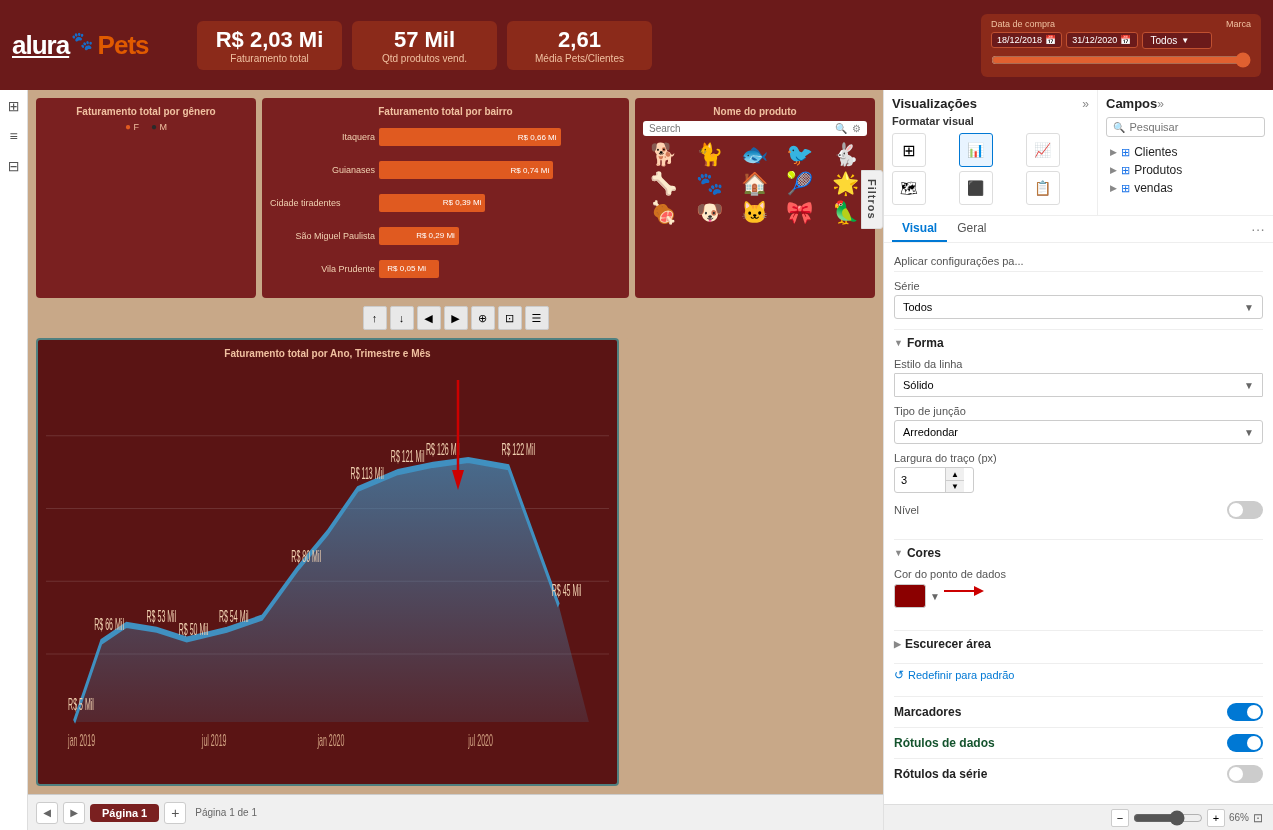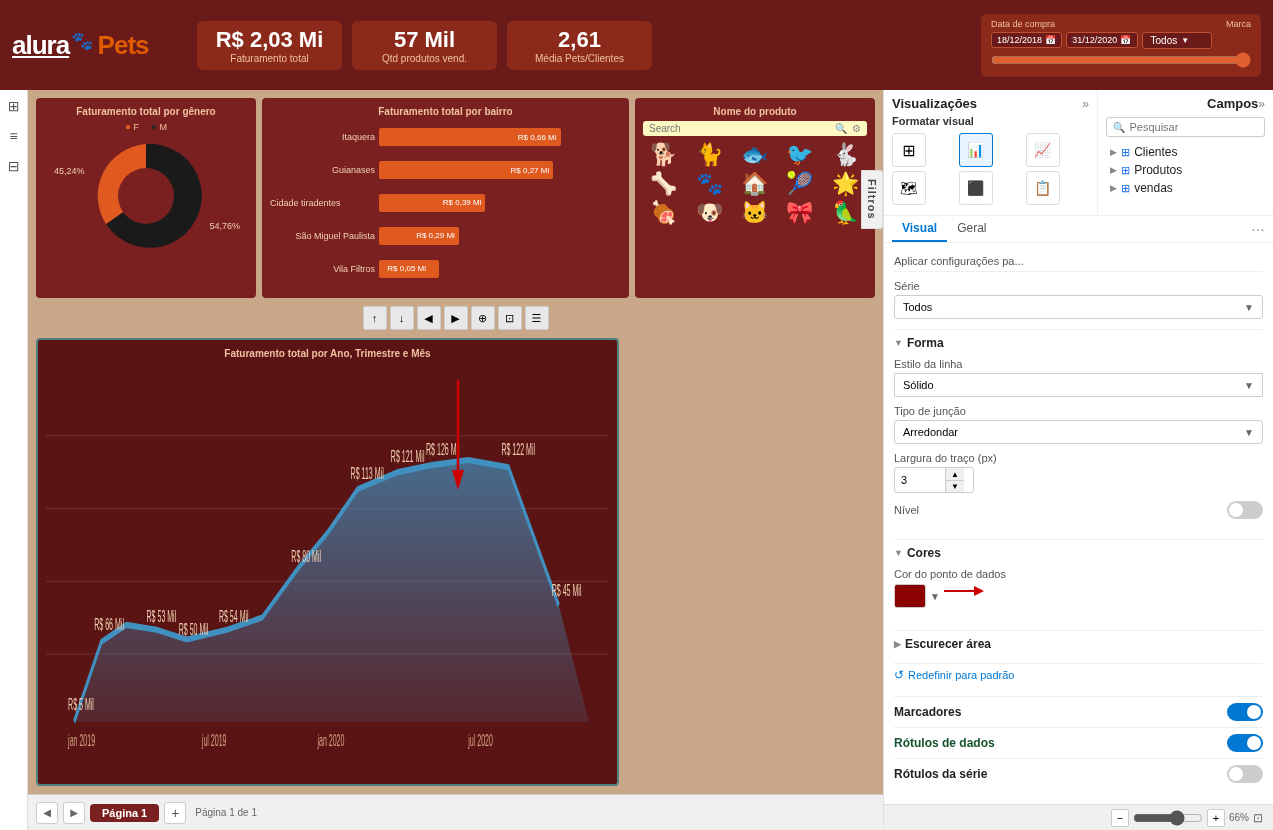--- a/index.html
+++ b/index.html
@@ -75,74 +75,62 @@
       <div style="flex:1; padding:8px; display:flex; flex-direction:column; gap:6px; overflow:hidden;">
 
         <div style="display:flex; gap:6px; height:200px;">
 
           <div style="background:#7a2020; border-radius:4px; padding:8px; color:#fff; width:220px; position:relative;">
             <div style="font-size:10px; font-weight:600; color:#f0c0a0; text-align:center; margin-bottom:4px;">Faturamento total por gênero</div>
             <div style="display:flex; justify-content:center; gap:12px; font-size:9px; color:#f0c0a0; margin-bottom:4px;">
               <span><span style="color:#e05a20; font-size:10px;">●</span> <span>F</span></span>
               <span><span style="color:#2a2a2a; font-size:10px;">●</span> <span>M</span></span>
             </div>
-            <div style="display:flex; align-items:center; justify-content:center; height:120px; position:relative;">
-              <svg width="130" height="120" viewBox="0 0 130 120">
-
-                <path d="M65,60 L65,8 A52,52 0 1,1 25,88 Z" fill="#1a1a1a"></path>
-
-                <path d="M65,60 L25,88 A52,52 0 0,1 65,8 Z" fill="#e05a20"></path>
-
-                <circle cx="65" cy="60" r="28" fill="#7a2020"></circle>
-              </svg>
-              <div style="position:absolute; left:10px; top:30px; font-size:9px; color:#f0d0b0;">45,24%</div>
-              <div style="position:absolute; right:8px; bottom:25px; font-size:9px; color:#f0d0b0;">54,76%</div>
-            </div>
           </div>
 
           <div style="background:#7a2020; border-radius:4px; padding:8px; color:#fff; flex:1;">
             <div style="font-size:10px; font-weight:600; color:#f0c0a0; text-align:center; margin-bottom:6px;">Faturamento total por bairro</div>
             <div style="display:flex; flex-direction:column; justify-content:space-around; height:calc(100% - 24px); gap:4px;">
               <div style="display:flex; align-items:center; gap:4px;">
                 <div style="width:105px; text-align:right; font-size:9px; color:#f0d0b0;">Itaquera</div>
                 <div style="flex:1; height:18px; position:relative;">
                   <div style="width:75%; height:100%; background:#e05a20; border-radius:2px; display:flex; align-items:center; justify-content:flex-end; padding-right:4px; font-size:8px; color:#fff;">R$ 0,66 Mi</div>
                 </div>
               </div>
               <div style="display:flex; align-items:center; gap:4px;">
                 <div style="width:105px; text-align:right; font-size:9px; color:#f0d0b0;">Guianases</div>
                 <div style="flex:1; height:18px;">
-                  <div style="width:72%; height:100%; background:#e05a20; border-radius:2px; display:flex; align-items:center; justify-content:flex-end; padding-right:4px; font-size:8px; color:#fff;">R$ 0,27 Mi</div>
+                  <div style="width:72%; height:100%; background:#e05a20; border-radius:2px; display:flex; align-items:center; justify-content:flex-end; padding-right:4px; font-size:8px; color:#fff;">R$ 0,74 Mi</div>
                 </div>
               </div>
               <div style="display:flex; align-items:center; gap:4px;">
                 <div style="width:105px; text-align:left; font-size:9px; color:#f0d0b0;">Cidade tiradentes</div>
                 <div style="flex:1; height:18px;">
                   <div style="width:44%; height:100%; background:#e05a20; border-radius:2px; display:flex; align-items:center; justify-content:flex-end; padding-right:4px; font-size:8px; color:#fff;">R$ 0,39 Mi</div>
                 </div>
               </div>
               <div style="display:flex; align-items:center; gap:4px;">
                 <div style="width:105px; text-align:right; font-size:9px; color:#f0d0b0;">São Miguel Paulista</div>
                 <div style="flex:1; height:18px;">
                   <div style="width:33%; height:100%; background:#e05a20; border-radius:2px; display:flex; align-items:center; justify-content:flex-end; padding-right:4px; font-size:8px; color:#fff;">R$ 0,29 Mi</div>
                 </div>
               </div>
               <div style="display:flex; align-items:center; gap:4px;">
-                <div style="width:105px; text-align:right; font-size:9px; color:#f0d0b0;">Vila Filtros</div>
+                <div style="width:105px; text-align:right; font-size:9px; color:#f0d0b0;">Vila Prudente</div>
                 <div style="flex:1; height:18px;">
                   <div style="width:6%; height:100%; background:#e05a20; border-radius:2px; display:flex; align-items:center; justify-content:flex-end; padding-right:13px; font-size:8px; color:#fff; min-width:60px;">R$ 0,05 Mi</div>
                 </div>
               </div>
             </div>
           </div>
 
           <div style="background:#7a2020; border-radius:4px; padding:8px; color:#fff; width:240px;">
             <div style="font-size:10px; font-weight:600; color:#f0c0a0; text-align:center; margin-bottom:4px;">Nome do produto</div>
 
-            <div style="display:flex; align-items:center; background:#fef9c3; border-radius:3px; padding:2px 6px; margin-bottom:6px;">
+            <div style="display:flex; align-items:center; background:#ffffff; border-radius:3px; padding:2px 6px; margin-bottom:6px;">
               <input type="text" style="border: none; outline: none; font-size: 10px; flex: 1 1 0%; background: transparent;" placeholder="Search">
               <span style="font-size:10px; color:#888;">🔍</span>
               <span style="font-size:10px; color:#888; margin-left:4px;">⚙</span>
             </div>
 
             <div style="display:grid; grid-template-columns:repeat(5,1fr); gap:3px;">
               <span style="font-size:22px; text-align:center;">🐕</span>
               <span style="font-size:22px; text-align:center;">🐈</span>
               <span style="font-size:22px; text-align:center;">🐟</span>
               <span style="font-size:22px; text-align:center;">🐦</span>
@@ -251,21 +239,21 @@
             <div style="width:34px; height:34px; border:1px solid #ddd; border-radius:3px; display:flex; align-items:center; justify-content:center; cursor:pointer; font-size:16px;">⊞</div>
             <div style="width:34px; height:34px; border:1px solid #0078d4; border-radius:3px; display:flex; align-items:center; justify-content:center; cursor:pointer; font-size:14px; background:#e8f4ff; color:#0078d4;">📊</div>
             <div style="width:34px; height:34px; border:1px solid #ddd; border-radius:3px; display:flex; align-items:center; justify-content:center; cursor:pointer; font-size:14px;">📈</div>
             <div style="width:34px; height:34px; border:1px solid #ddd; border-radius:3px; display:flex; align-items:center; justify-content:center; cursor:pointer; font-size:14px;">🗺</div>
             <div style="width:34px; height:34px; border:1px solid #ddd; border-radius:3px; display:flex; align-items:center; justify-content:center; cursor:pointer; font-size:14px;">⬛</div>
             <div style="width:34px; height:34px; border:1px solid #ddd; border-radius:3px; display:flex; align-items:center; justify-content:center; cursor:pointer; font-size:14px;">📋</div>
           </div>
         </div>
 
         <div style="width:175px; padding:6px 8px;">
-          <div style="display:flex; align-items:center; justify-content:flex-end;">
+          <div style="display:flex; align-items:center; justify-content:flex-start;">
             <span style="font-size:13px; font-weight:700; color:#222;">Campos</span>
             <span style="font-size:12px; color:#888; cursor:pointer;">»</span>
           </div>
           <div style="display:flex; align-items:center; border:1px solid #ccc; border-radius:3px; padding:3px 6px; margin:6px 0; background:#fff;">
             <span style="font-size:10px; color:#888; margin-right:4px;">🔍</span>
             <input type="text" style="border: none; outline: none; font-size: 11px; flex: 1 1 0%; background: transparent;" placeholder="Pesquisar">
           </div>
           <div style="display:flex; align-items:center; gap:4px; padding:2px 4px; font-size:12px; color:#222; cursor:pointer;">
             <span style="font-size:9px; color:#888;">▶</span>
             <span style="font-size:11px; color:#1a73e8;">⊞</span>

